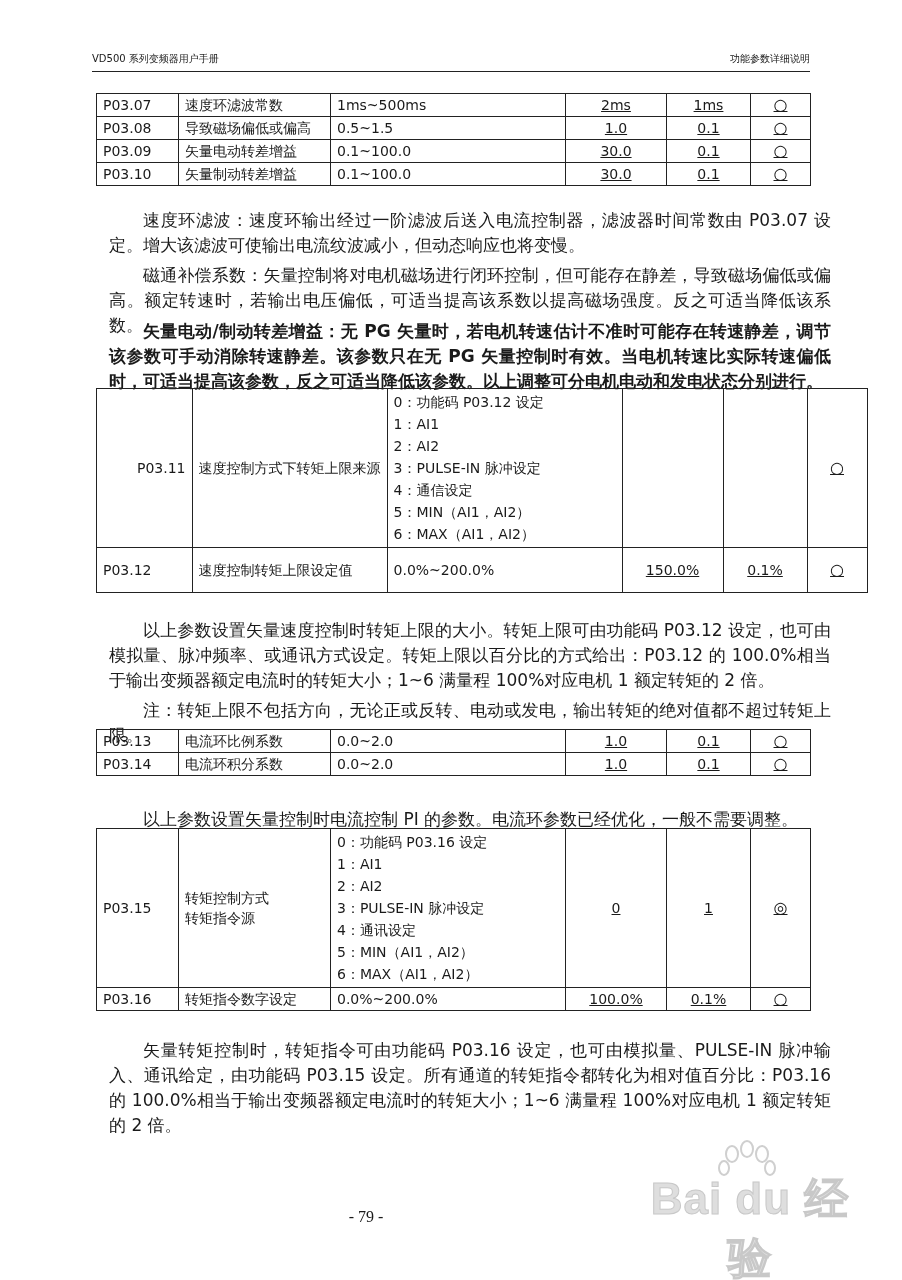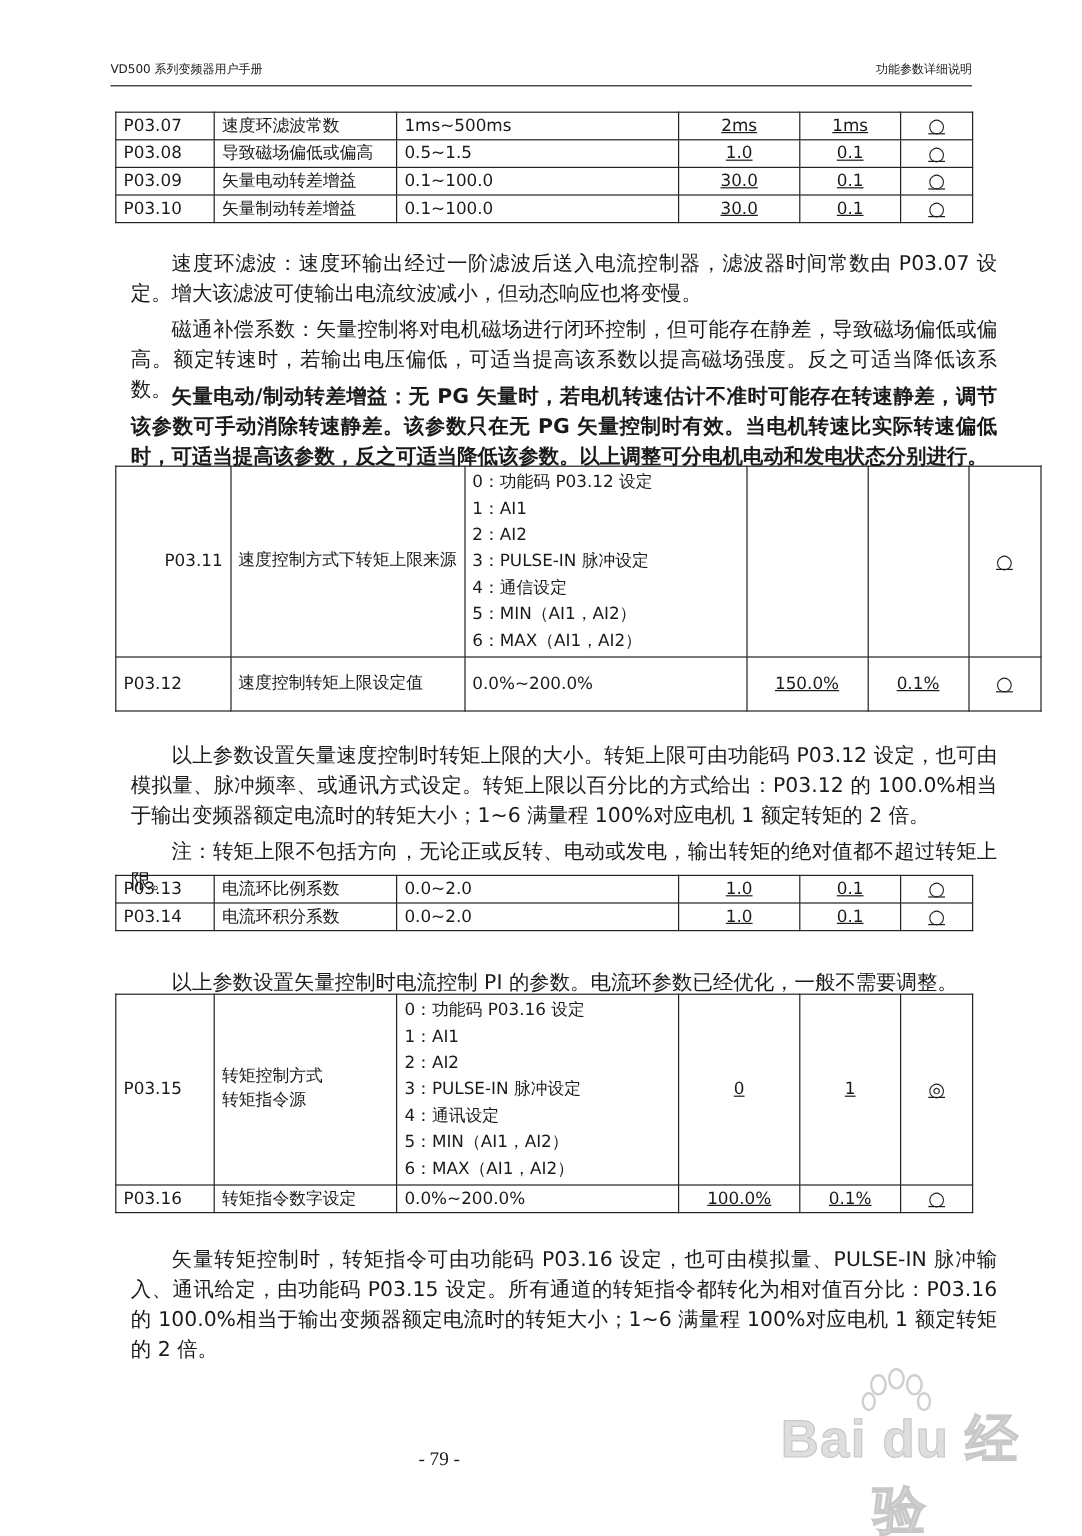--- a/index.html
+++ b/index.html
@@ -26,21 +26,21 @@
   }
   table.params col.c1 { width: 82px; }
   table.params col.c2 { width: 152px; }
   table.params col.c3 { width: 235px; }
   table.params col.c4 { width: 101px; }
   table.params col.c5 { width: 84px; }
   table.params col.c6 { width: 60px; }
   td.num, td.mark { text-align: center; text-decoration: underline; }
   td.mark { font-size: 16px; }
   td.code { padding-left: 5px; }
-  td.wrap { white-space: normal; line-height: 22px; font-family: Liberation Serif, serif; }
+  td.wrap { white-space: normal; line-height: 22px; }
   .opt-list { line-height: 22px; padding: 2px 0; }
   .opt-list div { white-space: nowrap; }
 
   .para {
     position: absolute; left: 91px; width: 722px;
     font-size: 17px; line-height: 25px; text-align: justify;
     text-indent: 2em; margin: 18px;
   }
 
   .page-number {

